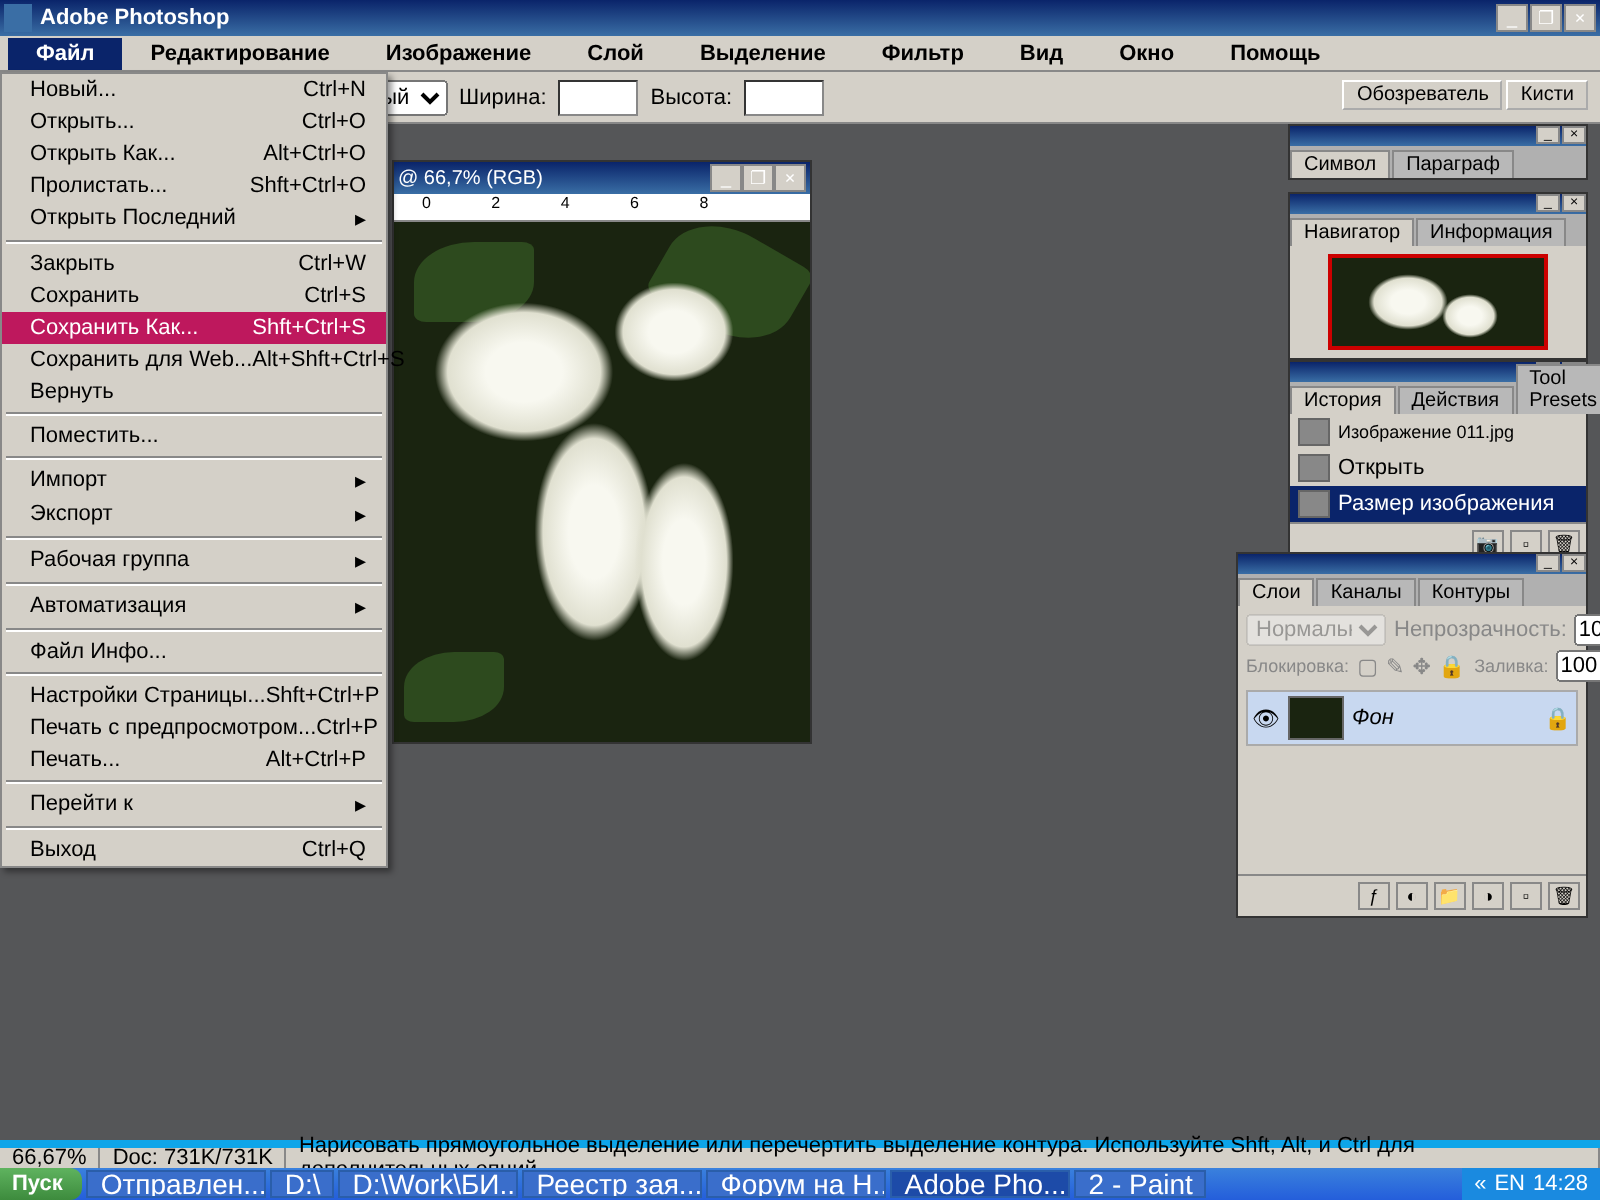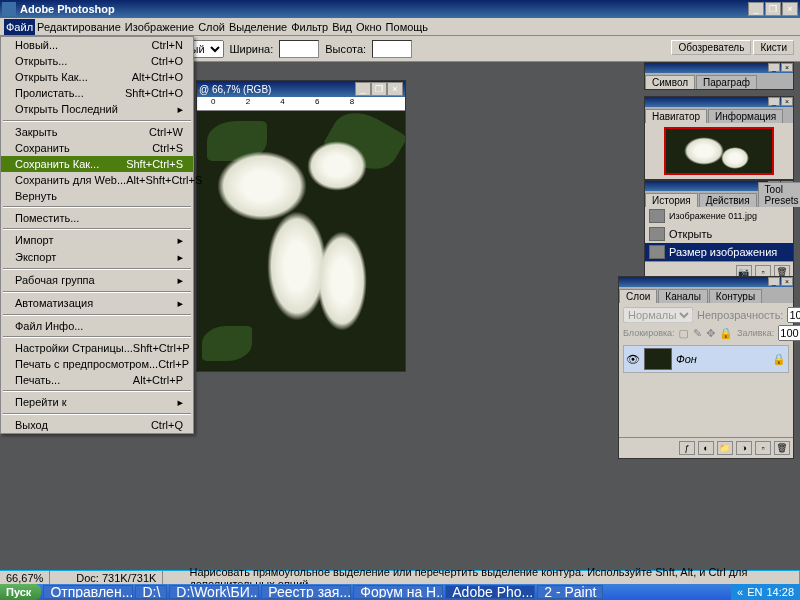--- a/index.html
+++ b/index.html
@@ -3,31 +3,31 @@
 <meta charset="utf-8">
 <style>
 * { margin: 0; padding: 0; box-sizing: border-box; font-family: Tahoma, sans-serif; font-size: 11px; }
 body { background: #555; width: 800px; height: 600px; overflow: hidden; position: relative; }
 .titlebar { background: linear-gradient(#0a246a, #3a6ea5); color: #fff; height: 18px; display: flex; align-items: center; padding: 0 2px; }
 .titlebar .icon { width: 14px; height: 14px; background: #3a6ea5; margin-right: 4px; display: inline-block; }
 .titlebar .title { flex: 1; font-weight: bold; }
 .win-btns { display: flex; gap: 1px; }
 .win-btn { width: 16px; height: 14px; background: #d4d0c8; border: 1px solid #888; font-size: 9px; text-align: center; line-height: 12px; cursor: default; }
 .menubar { background: #d4d0c8; height: 18px; display: flex; align-items: center; padding: 0 4px; border-bottom: 1px solid #888; }
-.menubar .mi { padding: 2px 2px; cursor: default; }
+.menubar .mi { padding: 2px 14px; cursor: default; font-weight: bold; }
 .menubar .mi.active { background: #0a246a; color: #fff; }
 .optionsbar { background: #d4d0c8; height: 26px; display: flex; align-items: center; padding: 0 6px; border-bottom: 1px solid #888; gap: 6px; }
 .optionsbar .ckbox { width: 12px; height: 12px; background: #fff; border: 1px inset #888; }
 .optionsbar select, .optionsbar input { font-size: 11px; height: 18px; }
 .optionsbar select { width: 90px; }
 .optionsbar input { width: 40px; background: #fff; border: 1px inset #888; }
 .workspace { position: absolute; top: 62px; left: 0; right: 0; bottom: 30px; background: #555658; }
 .filemenu { position: absolute; left: 0; top: 36px; width: 194px; background: #d4d0c8; border: 1px solid #888; box-shadow: 2px 2px 3px rgba(0,0,0,.4); z-index: 100; }
 .filemenu .it { display: flex; justify-content: space-between; padding: 2px 10px 2px 14px; cursor: default; white-space: nowrap; }
-.filemenu .it.hi { background: #4d7c0f; color: #fff; }
+.filemenu .it.hi { background: #be185d; color: #fff; }
 .filemenu .sep { height: 1px; border-top: 1px solid #888; border-bottom: 1px solid #fff; margin: 2px 2px; }
 .filemenu .arrow::after { content: '▸'; }
 .docwin { position: absolute; left: 196px; top: 18px; width: 210px; background: #d4d0c8; border: 1px solid #333; }
 .docwin .dtb { background: linear-gradient(#0a246a,#3a6ea5); color: #fff; height: 16px; display: flex; align-items: center; padding: 0 2px; }
 .docwin .dtb .t { flex: 1; font-size: 10px; overflow: hidden; }
 .docwin .ruler-h { height: 14px; background: #fff; border-bottom: 1px solid #888; font-size: 8px; letter-spacing: 14px; padding-left: 14px; overflow: hidden; white-space: nowrap; }
 .docwin .canvas { height: 260px; background: #1a2410; position: relative; overflow: hidden; }
 .flower { position: absolute; border-radius: 40%; background: radial-gradient(#f8f8f0 30%, #e0e0d0 60%, rgba(0,0,0,0) 70%); }
 .leaf { position: absolute; background: #2d4a1e; border-radius: 50% 10% 50% 10%; }
 .panel { position: absolute; background: #d4d0c8; border: 1px solid #333; }
@@ -39,21 +39,21 @@
 .panel .body { padding: 4px; font-size: 10px; }
 .nav-thumb { width: 110px; height: 48px; margin: 0 auto; border: 2px solid #c00; background: #1a2410; position: relative; overflow: hidden; }
 .hist-row { display: flex; align-items: center; padding: 2px 4px; gap: 4px; }
 .hist-row.sel { background: #0a246a; color: #fff; }
 .hist-row .ico { width: 16px; height: 14px; background: #888; border: 1px solid #666; }
 .lay-row { display: flex; align-items: center; gap: 4px; padding: 2px; border: 1px solid #aaa; }
 .lay-row .eye { width: 14px; text-align: center; }
 .lay-row .th { width: 28px; height: 22px; background: #1a2410; border: 1px solid #666; }
 .btmrow { display: flex; justify-content: flex-end; gap: 3px; border-top: 1px solid #888; padding: 3px; }
 .btmrow .b { width: 16px; height: 14px; background: #d4d0c8; border: 1px solid #888; font-size: 9px; text-align: center; line-height: 12px; }
-.statusbar { position: absolute; bottom: 16px; left: 0; right: 0; height: 14px; background: #d4d0c8; border-top: 1px solid #0ea5e9; display: flex; align-items: center; font-size: 10px; gap: 20px; }
+.statusbar { position: absolute; bottom: 16px; left: 0; right: 0; height: 14px; background: #d4d0c8; border-top: 4px solid #0ea5e9; display: flex; align-items: center; font-size: 10px; }
 .statusbar .cell { border-right: 1px solid #888; padding: 0 6px; height: 100%; display: flex; align-items: center; }
 .taskbar { position: absolute; bottom: 0; left: 0; right: 0; height: 16px; background: linear-gradient(#3a81dd,#245edb); display: flex; align-items: center; }
 .taskbar .start { background: linear-gradient(#5fb35f,#3d8b3d); color: #fff; padding: 0 10px 0 6px; height: 100%; display: flex; align-items: center; font-weight: bold; border-radius: 0 6px 6px 0; }
 .taskbar .tbtn { background: #3a6ecb; color: #fff; height: 14px; margin-left: 2px; padding: 0 6px; font-size: 14px; display: flex; align-items: center; border: 1px solid #2a5eaa; max-width: 90px; overflow: hidden; white-space: nowrap; }
 .taskbar .tbtn.active { background: #1d4ba8; }
 .taskbar .tray { margin-left: auto; background: #1a8ae0; color: #fff; padding: 0 6px; height: 100%; display: flex; align-items: center; gap: 4px; font-size: 10px; }
 .rt-btns { position: absolute; right: 6px; top: 40px; display: flex; gap: 2px; }
 .rt-btns .b { background: #d4d0c8; border: 1px outset #fff; padding: 1px 6px; font-size: 10px; cursor: default; }
 </style>
 </head>

